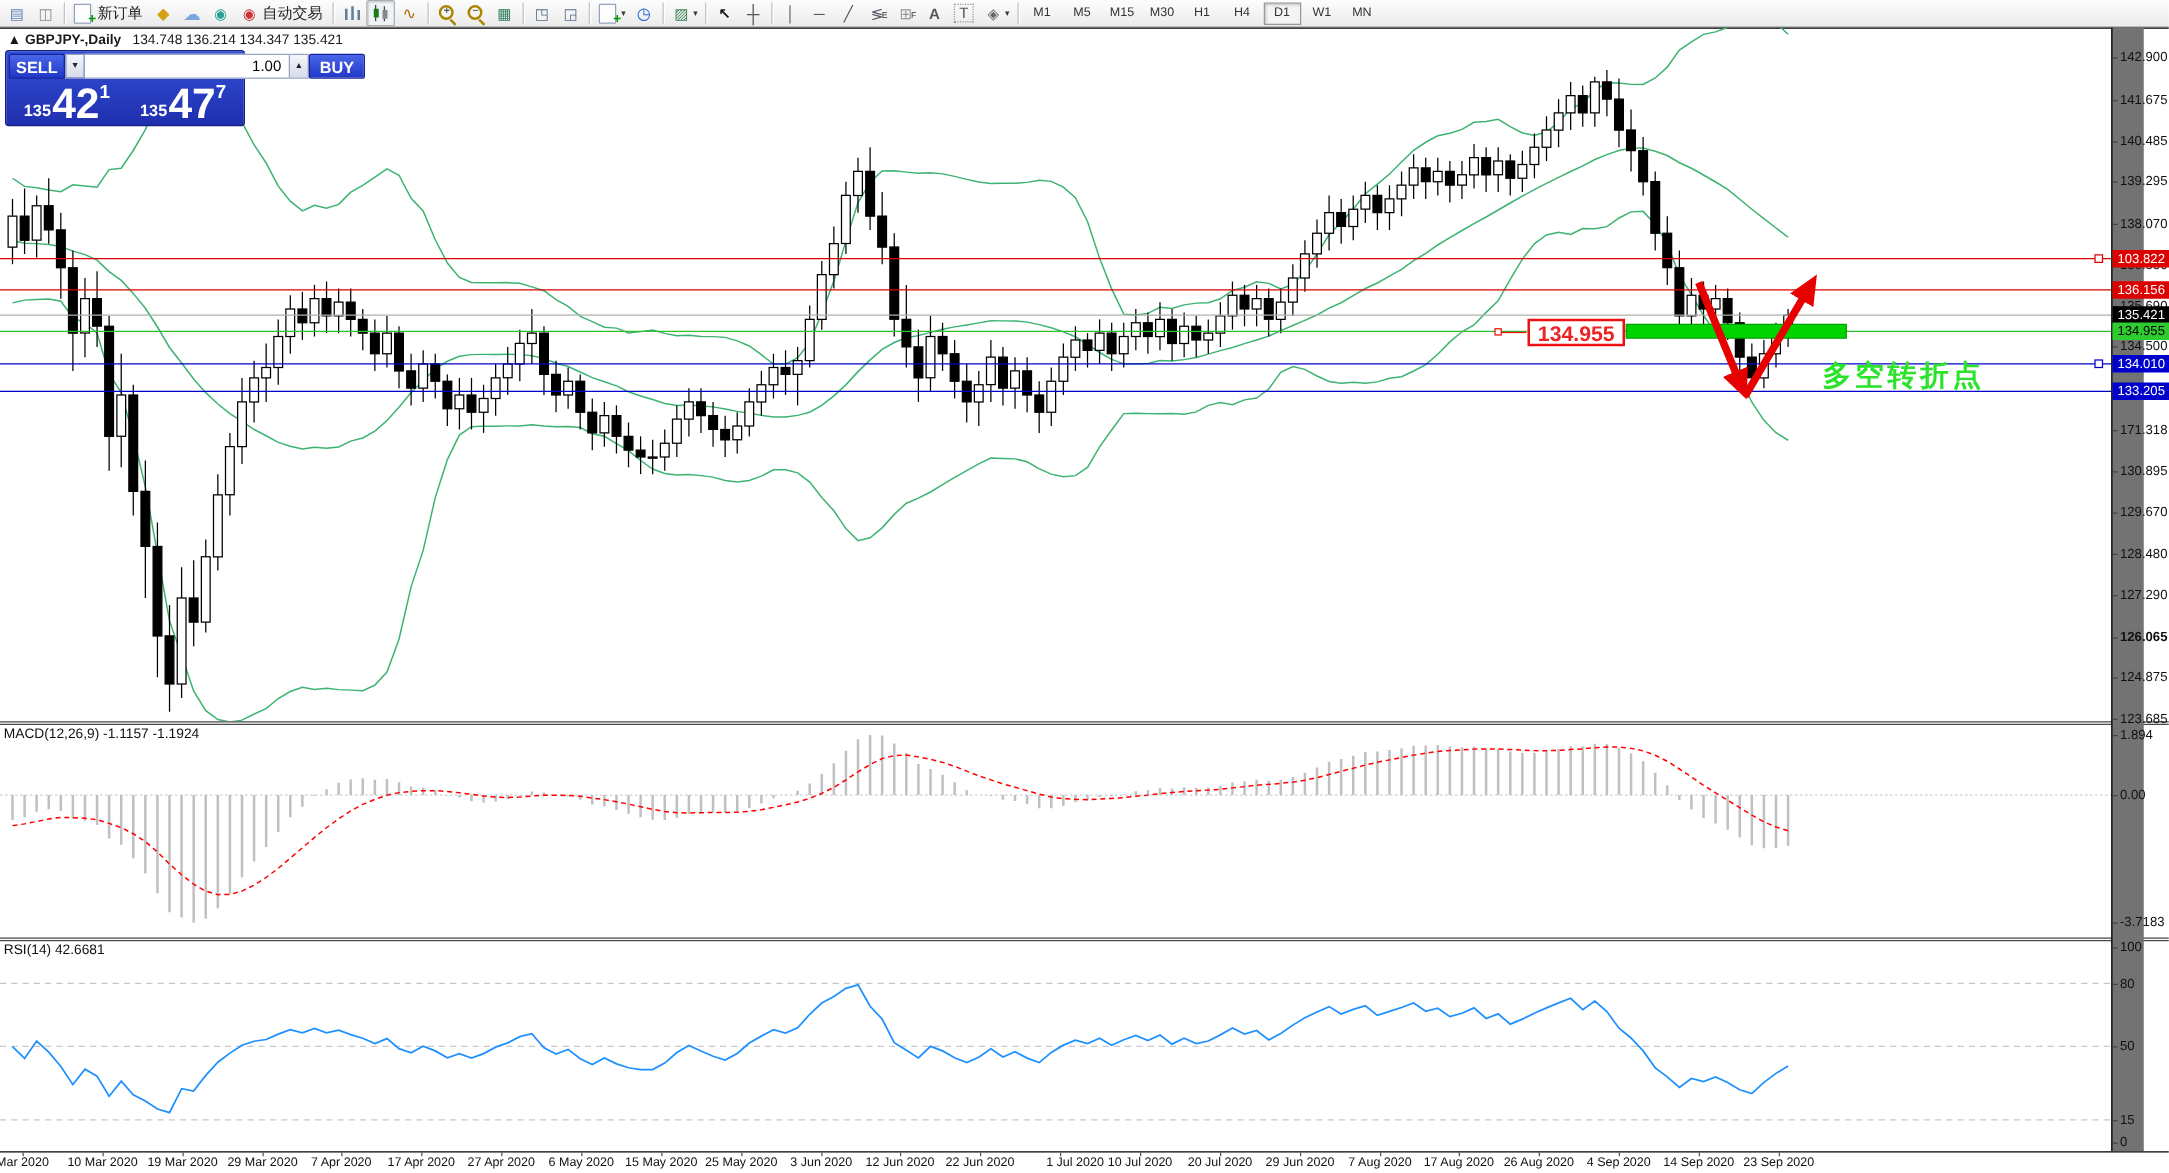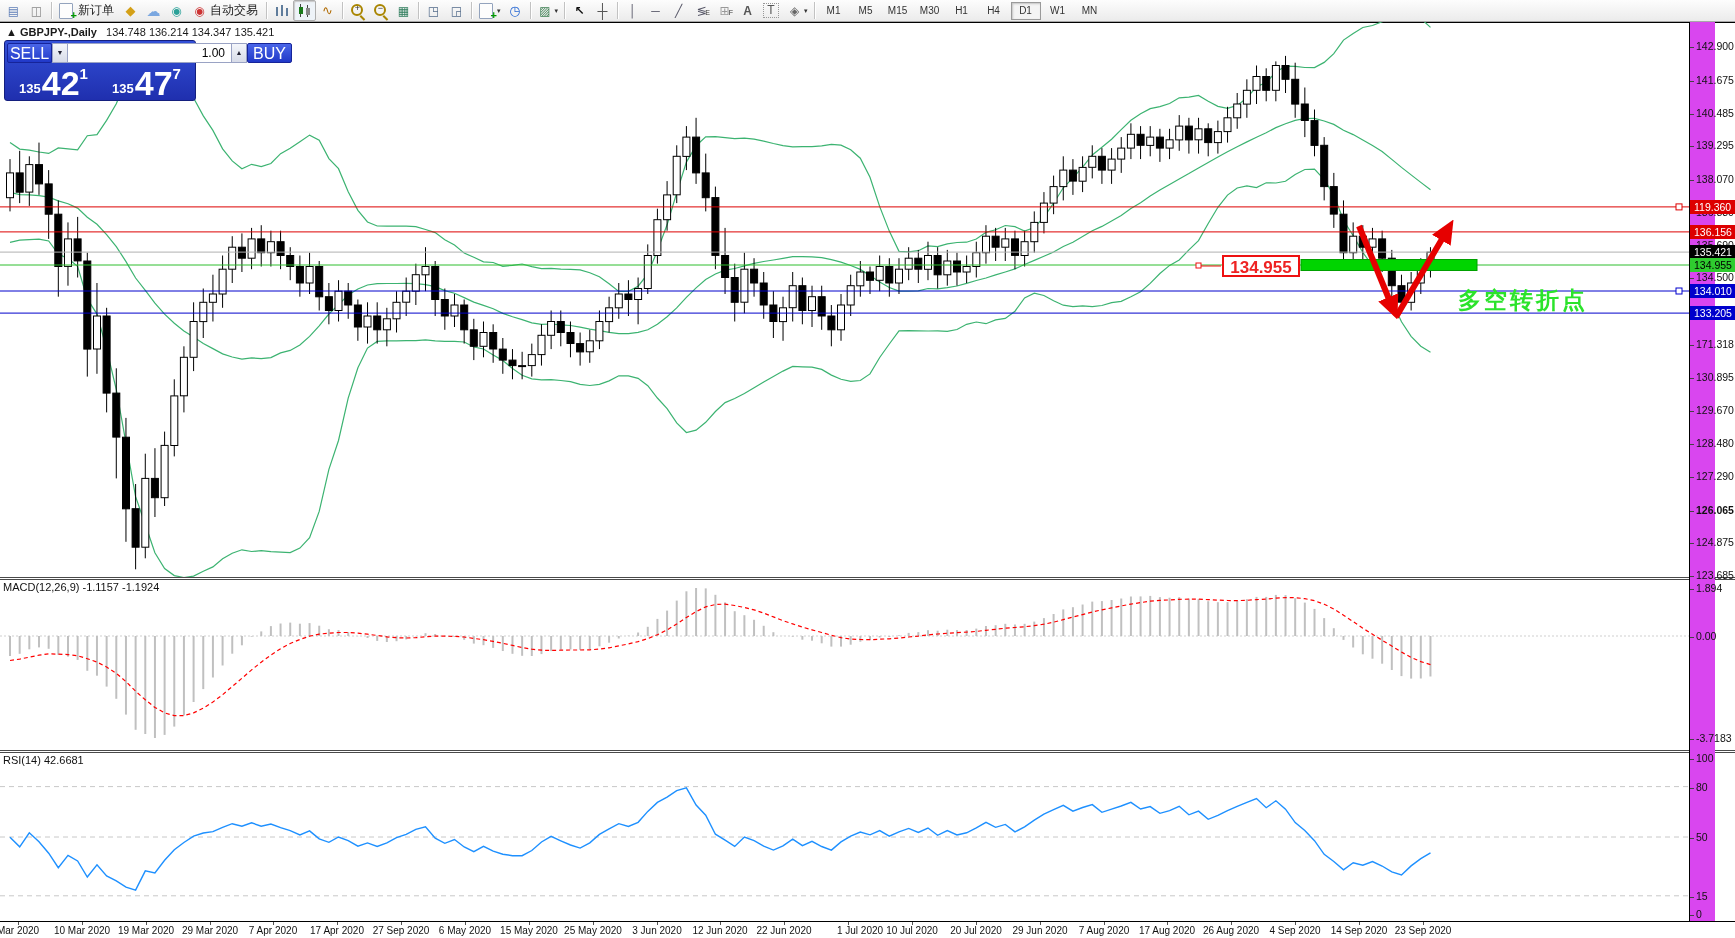--- a/index.html
+++ b/index.html
@@ -50,35 +50,35 @@
   .ic-shapes::before{content:"◈";color:#666;}
   .tf{min-width:20px;height:16px;line-height:16px;padding:0 4px;font-size:10px;color:#333;text-align:center;
     border:1px solid transparent;flex:none;margin:0 1px;}
   .tf.pressed{background:#f4f4f4;border-color:#9a9a9a;box-shadow:inset 1px 1px 2px #c4c4c4;}
   
   #frame-top{position:absolute;left:0;top:22px;width:1735px;height:1px;background:#000;}
   #main-svg{position:absolute;left:0;top:22px;}
   #macd-svg{position:absolute;left:0;top:580px;}
   #rsi-svg{position:absolute;left:0;top:753px;}
   .divider{position:absolute;left:0;width:1735px;height:3px;background:#fff;border-top:1px solid #4a4a4a;border-bottom:1px solid #4a4a4a;box-sizing:border-box;}
-  #price-axis{position:absolute;left:1689px;top:22px;width:26px;height:899px;background:#d946ef;border-left:1px solid #000;box-sizing:border-box;}
+  #price-axis{position:absolute;left:1689px;top:22px;width:26px;height:899px;background:#737373;border-left:1px solid #000;box-sizing:border-box;}
   .tick{position:absolute;left:0;width:46px;height:14px;line-height:14px;font-size:10.5px;color:#111;white-space:nowrap;}
   .tick::before{content:"";display:inline-block;width:4px;height:1px;background:#444;vertical-align:middle;margin-right:2px;}
   .plabel{position:absolute;left:0;width:46px;height:14px;line-height:14px;font-size:10.5px;padding-left:4px;box-sizing:border-box;white-space:nowrap;}
   #date-axis{position:absolute;left:0;top:921px;width:1735px;height:17px;background:#fff;border-top:1px solid #000;box-sizing:border-box;}
   .dlabel{position:absolute;top:3px;font-size:10px;color:#111;transform:translateX(-50%);white-space:nowrap;}
   .dtick{position:absolute;top:0;width:1px;height:3px;background:#555;}
   #symbol-line{position:absolute;left:6px;top:26px;font-size:11px;color:#1a1a1a;}
   #symbol-line .sy{font-weight:bold;margin-right:6px;}
   .ind-title{position:absolute;left:3px;font-size:11px;color:#111;}
   
   #trade-panel{position:absolute;left:4px;top:40px;width:192px;height:61px;border-radius:3px;
     background:linear-gradient(#3350d8,#1f2fae);border:1px solid #141f7e;box-sizing:border-box;padding:2px;}
   #tp-top{display:flex;height:20px;}
-  .tp-btn{flex:none;width:45px;height:20px;line-height:20px;text-align:center;color:#fff;font-size:16px;font-weight:normal;
+  .tp-btn{flex:none;width:45px;height:20px;line-height:20px;text-align:center;color:#fff;font-size:13px;font-weight:bold;
     background:linear-gradient(#4a66e8,#2038c8);border:1px solid #16249a;border-radius:2px;box-sizing:border-box;}
   .spin{flex:none;width:16px;height:20px;background:linear-gradient(#f4f6fb,#d7dbe8);border:1px solid #9aa3c4;
     box-sizing:border-box;font-size:7px;line-height:18px;text-align:center;color:#223;}
   #vol{flex:1;height:20px;border:1px solid #9aa3c4;border-left:none;border-right:none;box-sizing:border-box;
     font-size:12px;text-align:right;padding-right:6px;color:#000;font-family:"Liberation Sans",sans-serif;}
   #tp-bottom{display:flex;height:37px;}
   .bigpx{flex:1;display:flex;align-items:flex-end;justify-content:center;color:#fff;padding-bottom:1px;}
   .bigpx .small{font-size:13px;font-weight:bold;margin:0 1px 3px 0;}
   .bigpx .big{font-size:34px;font-weight:bold;line-height:0.9;}
   .bigpx .sup{font-size:15px;font-weight:bold;align-self:flex-start;margin-top:2px;}
@@ -734,21 +734,21 @@
     <div class="tick" style="top: 216px;">135.690</div>
     <div class="tick" style="top: 248px;">134.500</div>
     <div class="tick" style="top: 315px;">171.318</div>
     <div class="tick" style="top: 348px;">130.895</div>
     <div class="tick" style="top: 381px;">129.670</div>
     <div class="tick" style="top: 414px;">128.480</div>
     <div class="tick" style="top: 447px;">127.290</div>
     <div class="tick" style="top: 481px; font-weight: bold;">126.065</div>
     <div class="tick" style="top: 513px;">124.875</div>
     <div class="tick" style="top: 546px;">123.685</div>
-    <div class="plabel" style="top: 178px; background: rgb(221, 0, 0); color: rgb(255, 255, 255);">119.360</div>
+    <div class="plabel" style="top: 178px; background: rgb(221, 0, 0); color: rgb(255, 255, 255);">103.822</div>
     <div class="plabel" style="top: 203px; background: rgb(221, 0, 0); color: rgb(255, 255, 255);">136.156</div>
     <div class="plabel" style="top: 223px; background: rgb(0, 0, 0); color: rgb(255, 255, 255);">135.421</div>
     <div class="plabel" style="top: 236px; background: rgb(47, 204, 47); color: rgb(0, 0, 0);">134.955</div>
     <div class="plabel" style="top: 262px; background: rgb(0, 0, 204); color: rgb(255, 255, 255);">134.010</div>
     <div class="plabel" style="top: 284px; background: rgb(0, 0, 204); color: rgb(255, 255, 255);">133.205</div>
     <div class="tick" style="top: 559px;">1.894</div>
     <div class="tick" style="top: 607px;">0.00</div>
     <div class="tick" style="top: 709px;">-3.7183</div>
     <div class="tick" style="top: 729px;">100</div>
     <div class="tick" style="top: 758px;">80</div>
@@ -763,21 +763,21 @@
     <span class="dlabel" style="left: 82px;">10 Mar 2020</span>
     <span class="dtick" style="left: 146px;"></span>
     <span class="dlabel" style="left: 146px;">19 Mar 2020</span>
     <span class="dtick" style="left: 210px;"></span>
     <span class="dlabel" style="left: 210px;">29 Mar 2020</span>
     <span class="dtick" style="left: 273px;"></span>
     <span class="dlabel" style="left: 273px;">7 Apr 2020</span>
     <span class="dtick" style="left: 337px;"></span>
     <span class="dlabel" style="left: 337px;">17 Apr 2020</span>
     <span class="dtick" style="left: 401px;"></span>
-    <span class="dlabel" style="left: 401px;">27 Sep 2020</span>
+    <span class="dlabel" style="left: 401px;">27 Apr 2020</span>
     <span class="dtick" style="left: 465px;"></span>
     <span class="dlabel" style="left: 465px;">6 May 2020</span>
     <span class="dtick" style="left: 529px;"></span>
     <span class="dlabel" style="left: 529px;">15 May 2020</span>
     <span class="dtick" style="left: 593px;"></span>
     <span class="dlabel" style="left: 593px;">25 May 2020</span>
     <span class="dtick" style="left: 657px;"></span>
     <span class="dlabel" style="left: 657px;">3 Jun 2020</span>
     <span class="dtick" style="left: 720px;"></span>
     <span class="dlabel" style="left: 720px;">12 Jun 2020</span>

